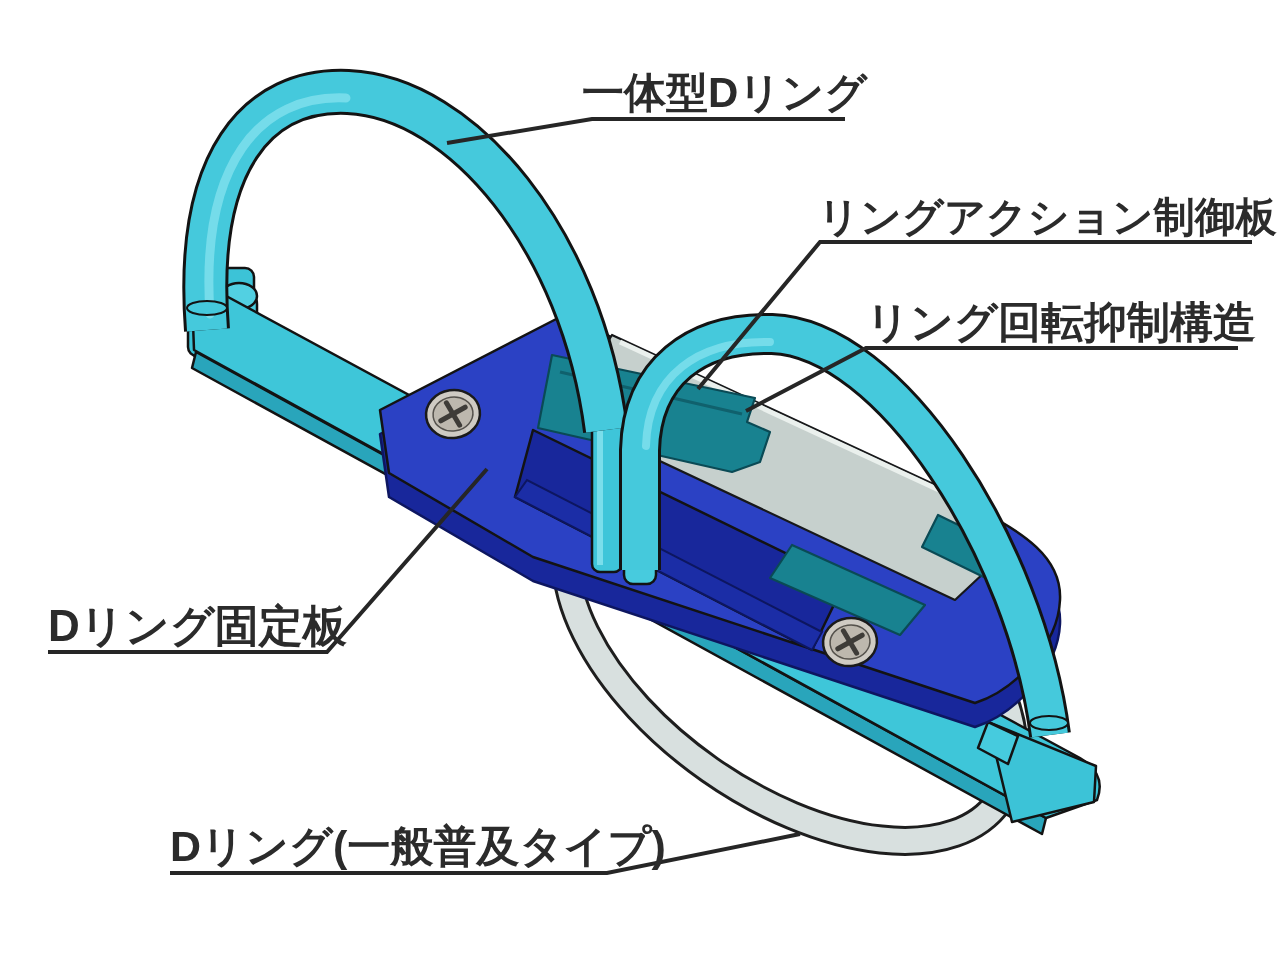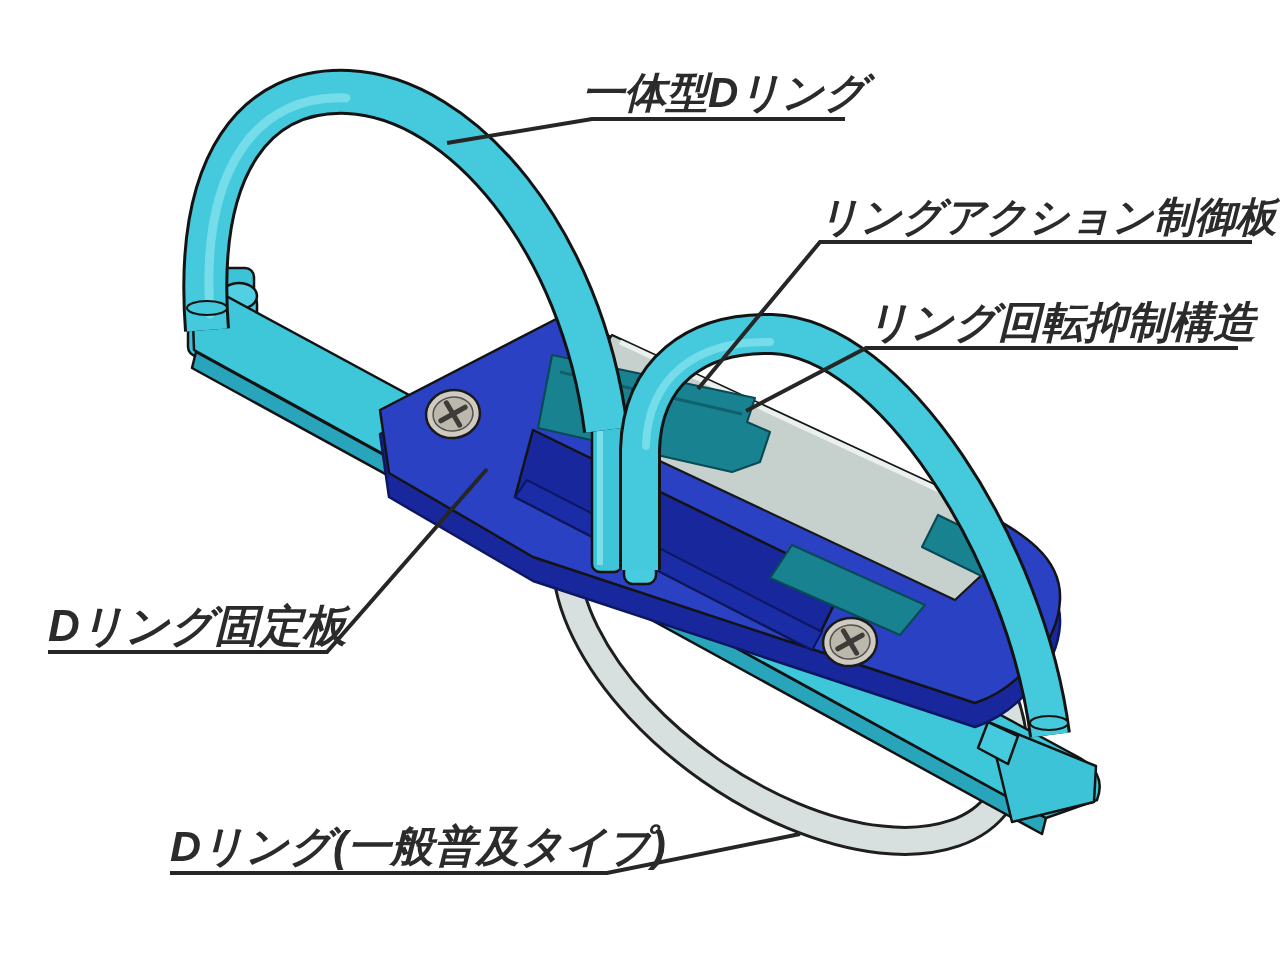--- a/index.html
+++ b/index.html
@@ -9,21 +9,20 @@
     width: 1280px;
     height: 960px;
     overflow: hidden;
     font-family: "Liberation Sans", "DejaVu Sans", sans-serif;
   }
   .stage {
     position: relative;
     width: 1280px;
     height: 960px;
     background: #ffffff;
-    font-style: italic;
   }
   svg { display: block; }
   .callout-text {
     font-family: "Liberation Sans", "DejaVu Sans", sans-serif;
     font-weight: 700;
     fill: #2b2b2b;
   }
   .leader {
     fill: none;
     stroke: #262626;

